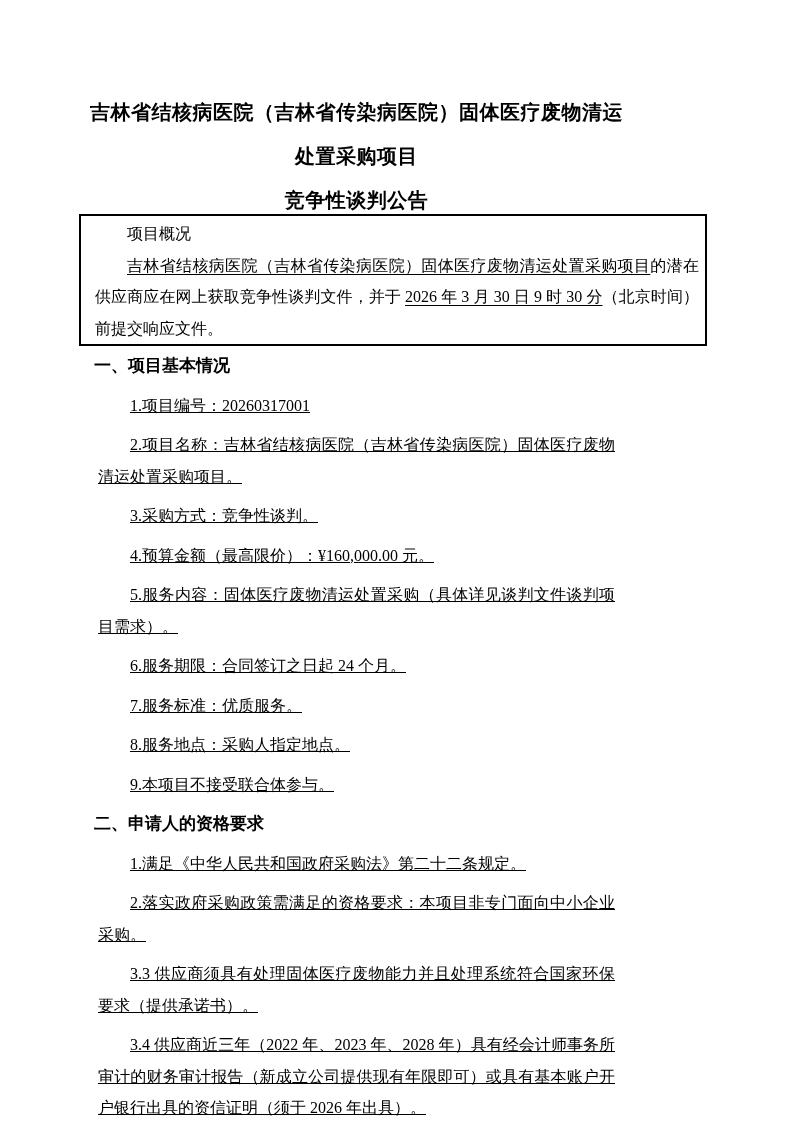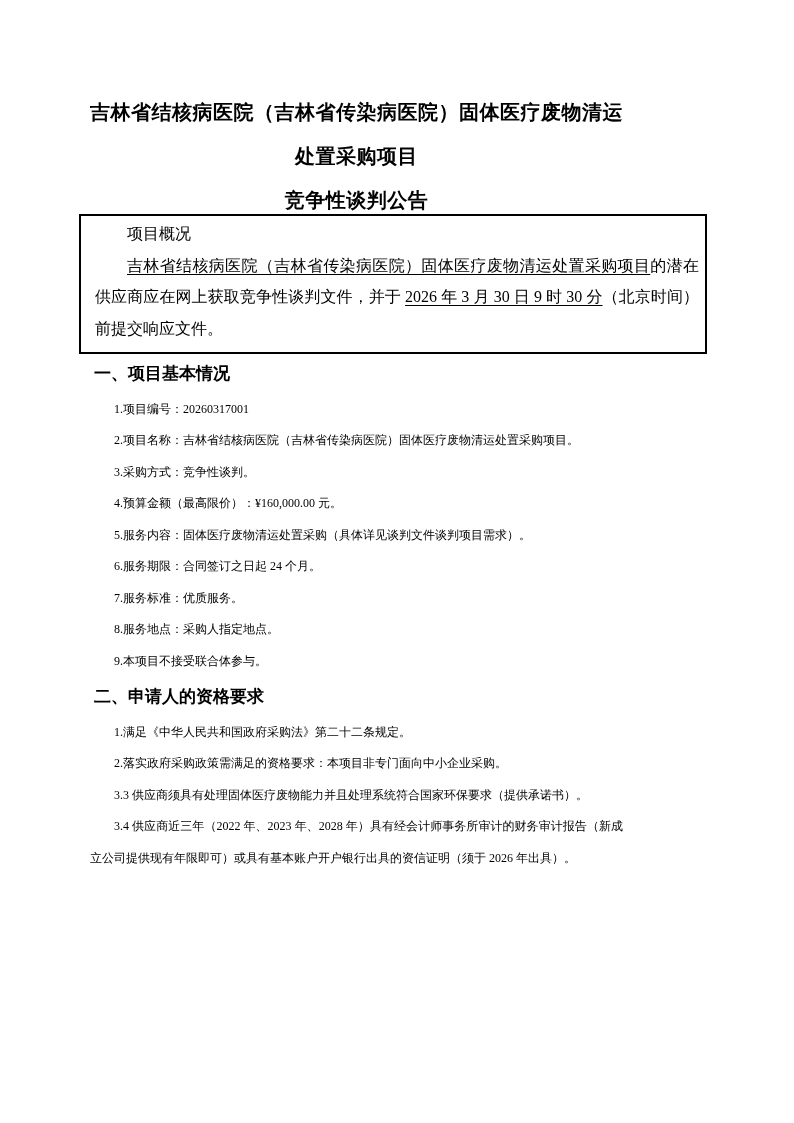--- a/index.html
+++ b/index.html
@@ -30,46 +30,47 @@
     letter-spacing: 0.5px;
   }
   .doc-title .title-line {
     display: block;
   }
   .overview-box {
     box-sizing: border-box;
     border: 2px solid #000000;
     margin: -8px 0 0 -11px;
     width: 628px;
-    padding: 2px 6px 8px 14px;
+    padding: 2px 6px 0 14px;
   }
   .overview-box p {
     margin: 0;
     font-size: 16px;
     line-height: 31.5px;
     text-indent: 2em;
     text-align: justify;
   }
   .overview-box u {
     text-decoration: underline;
     text-underline-offset: 3px;
   }
   h2.section-heading {
     margin: 4px;
     font-size: 17px;
     font-weight: bold;
     line-height: 31.5px;
     text-indent: 0;
   }
   p.item {
-    margin: 0;
-    font-size: 12px;
+    margin: 8px;
+    font-size: 16px;
     line-height: 31.5px;
     text-indent: 2em;
     text-align: justify;
+    text-decoration: underline;
   }
 </style>
 </head>
 <body>
 
 <div class="page">
 
   <h1 class="doc-title">
     <span class="title-line">吉林省结核病医院（吉林省传染病医院）固体医疗废物清运处置采购项目</span>
     <span class="title-line">竞争性谈判公告</span>

